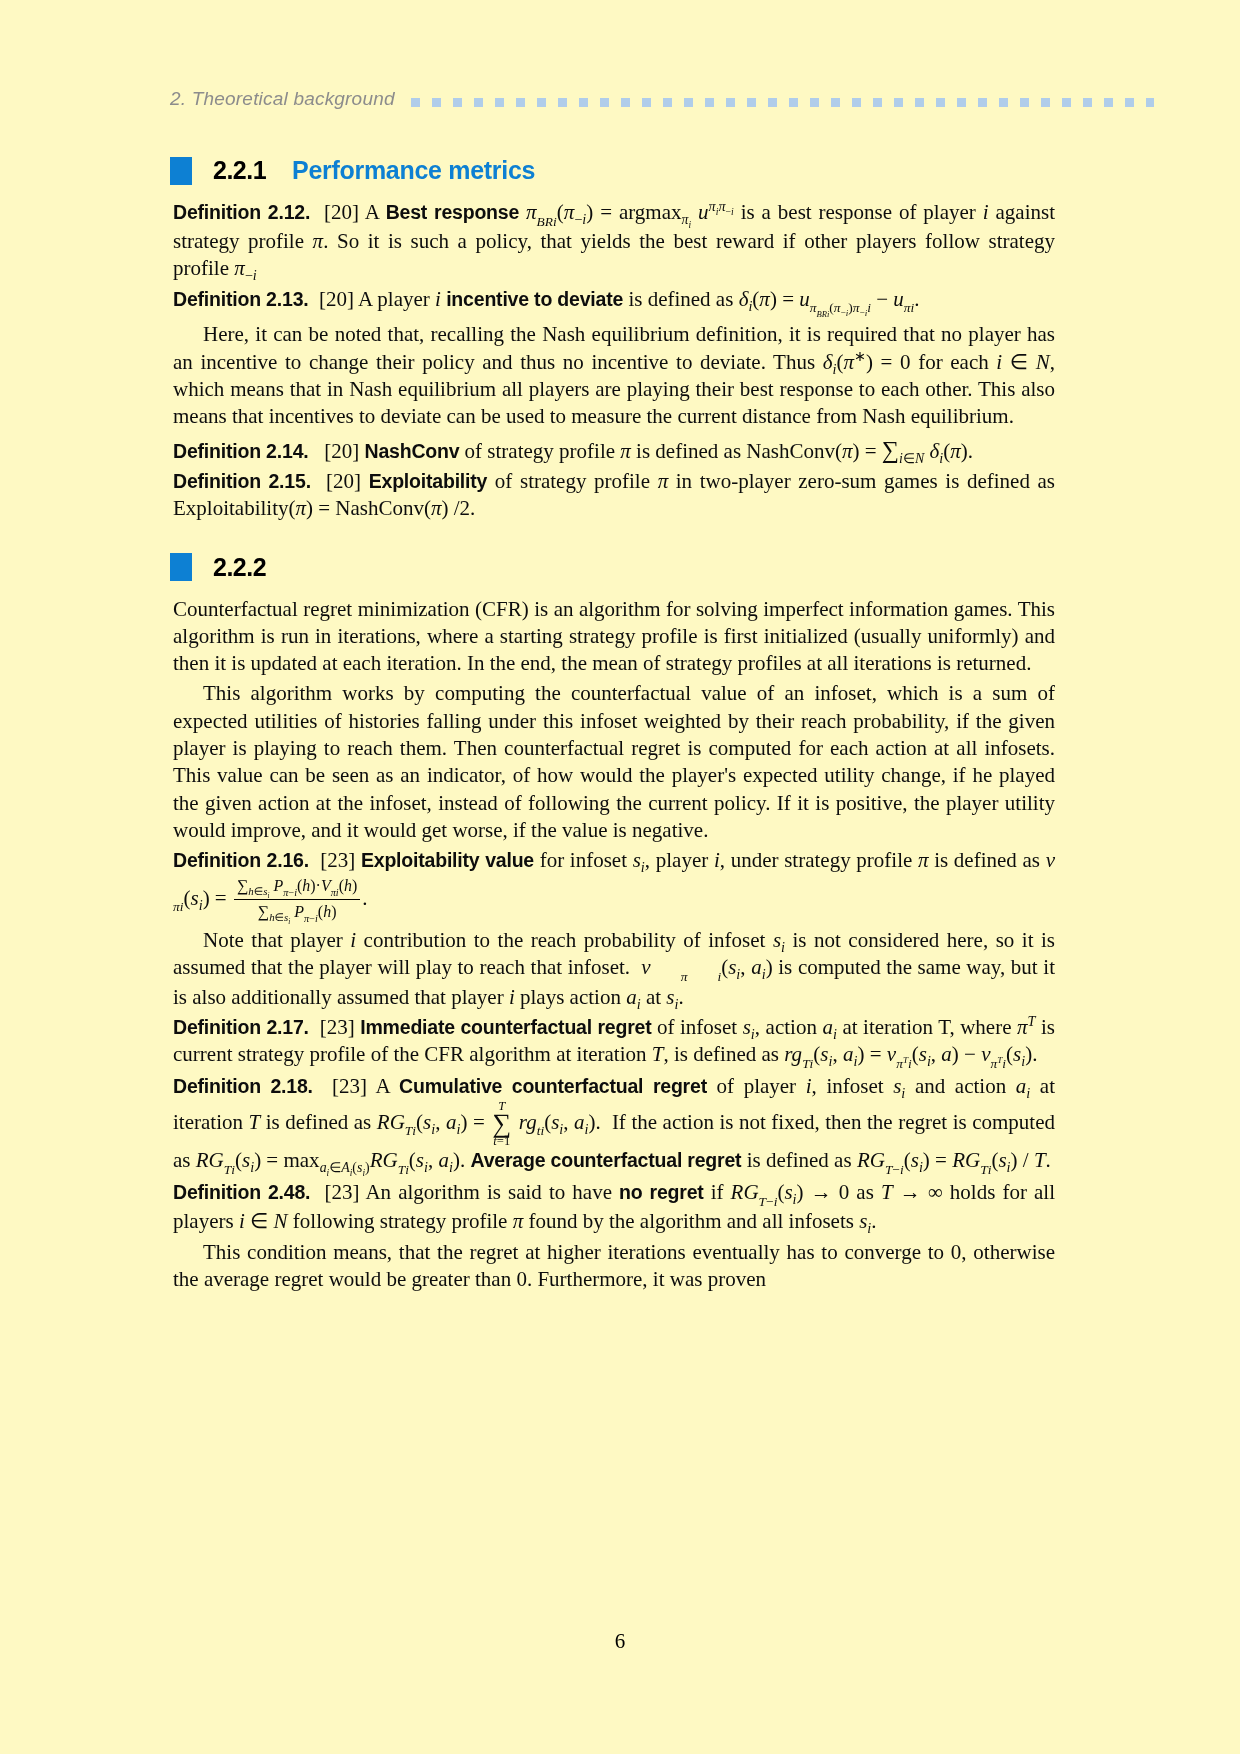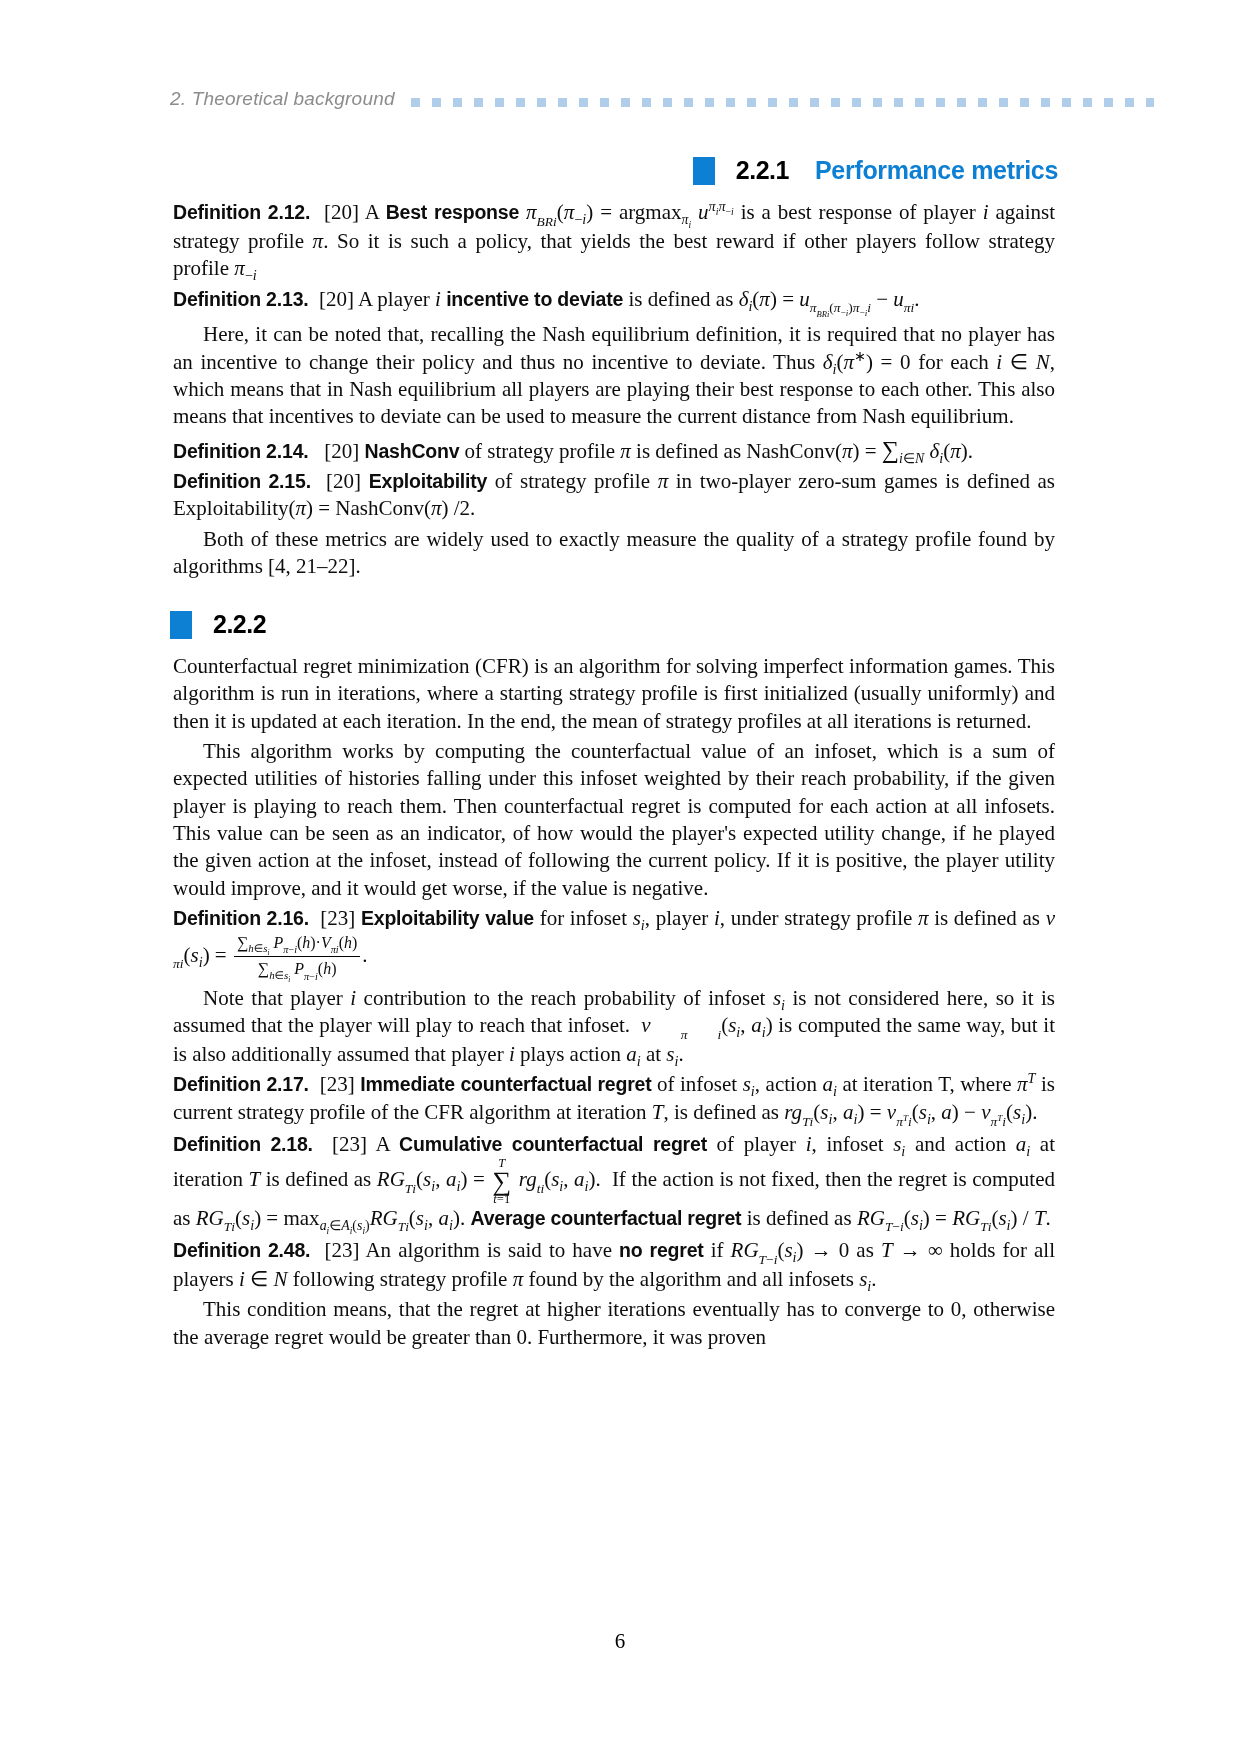--- a/index.html
+++ b/index.html
@@ -1,32 +1,32 @@
 <!DOCTYPE html>
 <html><head>
 <meta charset="utf-8">
 <style>
   html,body{margin:0;padding:0;background:#e9e9e9;}
-  .page{position:relative;width:1240px;height:1754px;background:#ffffff;margin:0 auto;
+  .page{position:relative;width:1240px;height:1754px;background:#fef9c3;margin:0 auto;
         font-family:"Liberation Serif",serif;color:#0d0d0d;overflow:hidden;}
 
   
   .pagehead{position:absolute;left:170px;right:86px;top:88px;display:flex;align-items:flex-end;}
   .chapter{font-family:"Liberation Sans",sans-serif;font-style:italic;color:#8c8c8c;
            font-size:19px;letter-spacing:0.2px;white-space:nowrap;}
   .dots{flex:1;height:9px;margin-left:16px;margin-bottom:3px;
         background-image:repeating-linear-gradient(to right,#b0cdea 0px,#b0cdea 9px,transparent 9px,transparent 21px);}
 
   
   .content{position:absolute;left:170px;width:888px;top:150px;}
 
   
   .secheading{display:flex;align-items:center;margin:30px 0 14px 0;
               font-family:"Liberation Sans",sans-serif;font-weight:700;font-size:25px;}
-  .secheading.first{margin-top:6px;justify-content:flex-end;}
+  .secheading.first{margin-top:6px;}
   .sq{width:22px;height:28px;background:#0d80d3;margin-right:21px;flex:0 0 auto;}
   .secnum{color:#000;margin-right:26px;letter-spacing:-0.5px;}
   .sectitle{color:#0d80d3;letter-spacing:-0.3px;}
 
   
   p.body{margin:3px;font-size:21px;line-height:1.3;text-align:justify;}
   p.indent{text-indent:30px;}
 
   
   .dl,.term{font-family:"Liberation Sans",sans-serif;font-weight:700;font-size:19.5px;letter-spacing:-0.2px;}
@@ -78,21 +78,20 @@
               <span class="b"><i>i</i></span>
             </span>(<i>π</i><sub>−<i>i</i></sub>)<i>π</i><sub>−<i>i</i></sub></span>
           <span class="b"><i>i</i></span>
         </span> − <i>u</i><span class="ss">
           <span class="t"><i>π</i></span>
           <span class="b"><i>i</i></span>
         </span>.</p>
     <p class="body indent">Here, it can be noted that, recalling the Nash equilibrium definition, it is required that no player has an incentive to change their policy and thus no incentive to deviate. Thus <i>δ</i><sub><i>i</i></sub>(<i>π</i><sup>∗</sup>) = 0 for each <i>i</i> ∈ <i>N</i>, which means that in Nash equilibrium all players are playing their best response to each other. This also means that incentives to deviate can be used to measure the current distance from Nash equilibrium.</p>
     <p class="body"><b class="dl">Definition 2.14.</b>&nbsp;&nbsp; [20] <b class="term">NashConv</b> of strategy profile <i>π</i> is defined as NashConv(<i>π</i>) = <span class="sum">∑</span><sub class="lo"><i>i</i>∈<i>N</i></sub> <i>δ</i><sub><i>i</i></sub>(<i>π</i>).</p>
     <p class="body"><b class="dl">Definition 2.15.</b>&nbsp; [20] <b class="term">Exploitability</b> of strategy profile <i>π</i> in two-player zero-sum games is defined as Exploitability(<i>π</i>) = NashConv(<i>π</i>) /2.</p>
-    <p class="body indent">Both of these metrics are widely used to exactly measure the quality of a strategy profile found by algorithms [4, 21–22].</p>
 
     <div class="secheading">
       <span class="sq"></span>
       <span class="secnum">2.2.2</span>
     </div>
 
     <p class="body">Counterfactual regret minimization (CFR) is an algorithm for solving imperfect information games. This algorithm is run in iterations, where a starting strategy profile is first initialized (usually uniformly) and then it is updated at each iteration. In the end, the mean of strategy profiles at all iterations is returned.</p>
     <p class="body indent">This algorithm works by computing the counterfactual value of an infoset, which is a sum of expected utilities of histories falling under this infoset weighted by their reach probability, if the given player is playing to reach them. Then counterfactual regret is computed for each action at all infosets. This value can be seen as an indicator, of how would the player's expected utility change, if he played the given action at the infoset, instead of following the current policy. If it is positive, the player utility would improve, and it would get worse, if the value is negative.</p>
     <p class="body"><b class="dl">Definition 2.16.</b>&nbsp; [23] <b class="term">Exploitability value</b> for infoset <i>s</i><sub><i>i</i></sub>, player <i>i</i>, under strategy profile <i>π</i> is defined as <i>v</i><span class="ss">
           <span class="t"><i>π</i></span>

